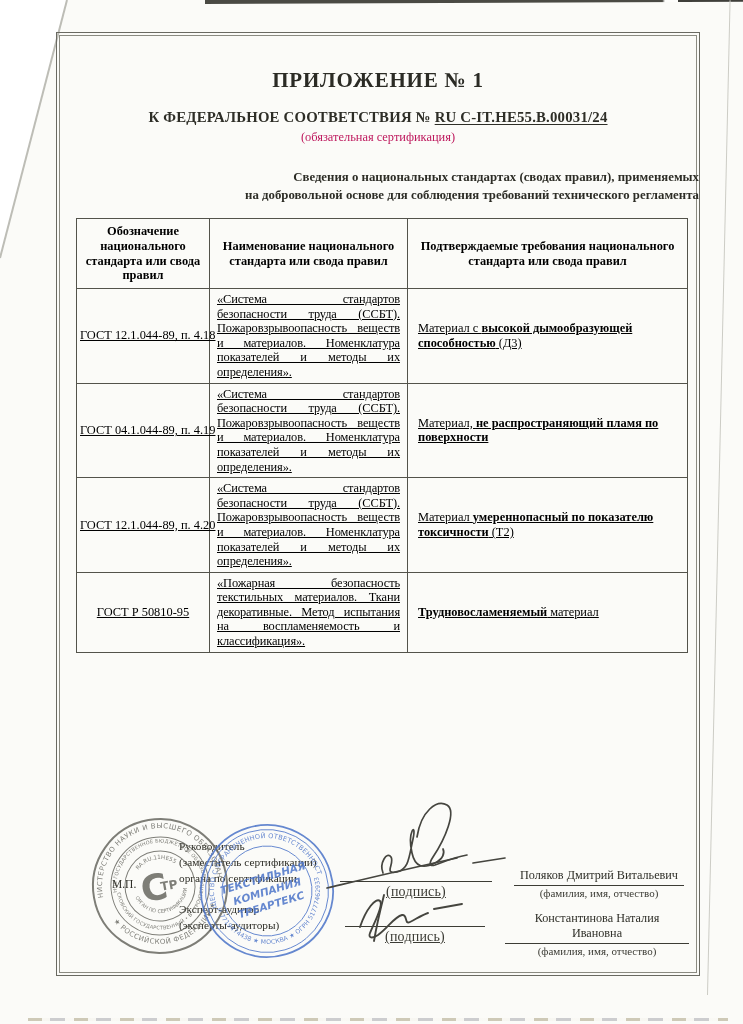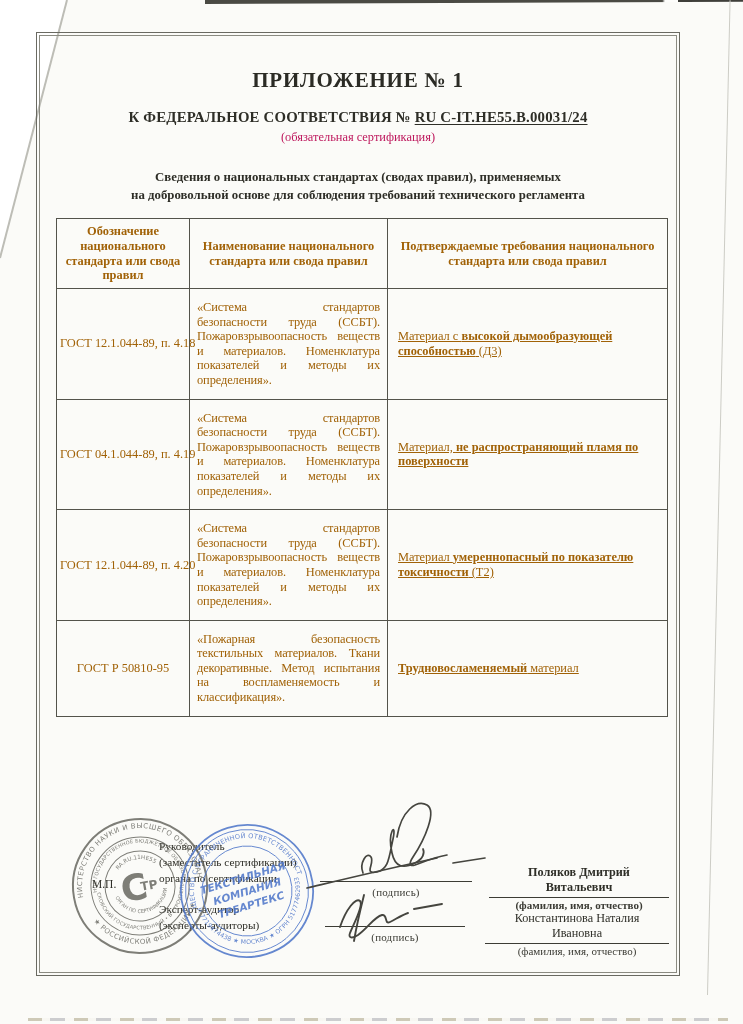--- a/index.html
+++ b/index.html
@@ -21,69 +21,69 @@
     border-left:1.5px solid #ccccc5;transform-origin:bottom left;transform:rotate(1.3deg);
   }
   .scan-bottom-speckle{
     position:absolute;left:28px;top:1018px;width:700px;height:3px;opacity:.65;
     background:repeating-linear-gradient(90deg,
       rgba(125,112,66,.55) 0 14px, rgba(215,208,185,.15) 14px 22px,
       rgba(92,94,108,.45) 22px 37px, rgba(230,224,205,.12) 37px 46px);
   }
   
   .frame{
-    position:absolute;left:36px;top:32px;width:642px;height:942px;
+    position:absolute;left:56px;top:32px;width:642px;height:942px;
     border:1.6px solid #6a6a62;
   }
   .frame::before{content:"";position:absolute;inset:2px;border:1px solid #8b8b82;pointer-events:none;}
   
   .title{
     position:absolute;top:35px;left:0;width:100%;text-align:center;
     font-size:21px;font-weight:bold;letter-spacing:.8px;color:#2b2b25;
   }
   .cert-line{
     position:absolute;top:76px;left:0;width:100%;text-align:center;
     font-size:14.8px;font-weight:bold;color:#2e2e27;letter-spacing:.2px;
   }
   .cert-line .cn{font-weight:bold;text-decoration:underline;text-underline-offset:2px;margin-top:28px;}
   .cert-note{
     position:absolute;top:97px;left:0;width:100%;text-align:center;
     font-size:12.4px;color:#be185d;
   }
   .intro{
-    position:absolute;top:136px;left:0;width:100%;text-align:center;
+    position:absolute;top:136px;left:0;width:100%;text-align:right;
     font-size:12.8px;font-weight:bold;line-height:17.5px;color:#2d2d26;
   }
   
   table.std{
     position:absolute;left:19px;top:185px;width:611px;
     border-collapse:collapse;table-layout:fixed;
   }
   table.std th, table.std td{
-    border:1.2px solid #53534b;font-size:12.4px;line-height:14.6px;color:#a16207;
+    border:1.2px solid #53534b;font-size:12.4px;line-height:14.6px;color:#000000;
   }
   table.std th{font-weight:bold;text-align:center;vertical-align:middle;padding:5px 8px;}
   tr.hdr{height:70px;}
   tr.r1{height:68px;} tr.r2{height:74px;} tr.r3{height:76px;} tr.r4{height:56px;}
-  td.c1{text-align:center;vertical-align:middle;padding:2px 3px;white-space:nowrap;font-size:12px;}
-  td.c2{text-align:justify;text-align-last:left;vertical-align:middle;padding:11px 7px;font-size:12.2px;letter-spacing:-0.1px;}
+  td.c1{text-align:center;vertical-align:middle;padding:2px 3px;white-space:nowrap;font-size:12px;text-decoration:underline;}
+  td.c2{text-align:justify;text-align-last:left;vertical-align:middle;padding:3px 7px;font-size:12.2px;letter-spacing:-0.1px;text-decoration:underline;}
   td.c3{text-align:left;vertical-align:middle;padding:4px 10px;text-decoration:underline;}
   td.c3 .bold{font-weight:bold;}
   
   .mp{position:absolute;left:55px;top:845px;font-size:11.5px;color:#2f2f28;z-index:2;}
   .roles1{position:absolute;left:122px;top:806px;font-size:11.3px;line-height:15.8px;color:#2f2f28;z-index:2;}
   .roles2{position:absolute;left:122px;top:869px;font-size:11.3px;line-height:15.8px;color:#2f2f28;z-index:2;}
   .sigline{position:absolute;border-top:1.1px solid #3c3c35;text-align:center;z-index:2;}
-  .sigline .cap{font-size:11px;color:#3c3c35;letter-spacing:.2px;}
+  .sigline .cap{font-size:14px;color:#3c3c35;letter-spacing:.2px;text-decoration:underline;}
   .sl1{left:283px;top:848px;width:152px;}
   .sl2{left:288px;top:893px;width:140px;}
   .nameblk{position:absolute;text-align:center;z-index:2;}
   .nameblk .nm{font-size:12.2px;color:#2e2e27;border-bottom:1.1px solid #3c3c35;padding:0 6px 2px 6px;display:inline-block;}
   .nameblk .cap{font-size:11px;color:#3c3c35;display:block;margin-top:1px;}
-  .nb1{left:452px;top:832px;width:180px;font-weight:bold;}
+  .nb1{left:452px;top:832px;width:180px;}
   .nb2{left:448px;top:878px;width:184px;}
   .sig1{position:absolute;left:268px;top:762px;z-index:4;}
   .sig2{position:absolute;left:293px;top:856px;z-index:4;}
   
   .stamp{position:absolute;z-index:3;}
   .stampL{left:33px;top:783px;opacity:.78;transform:rotate(-10deg);}
   .stampR{left:140px;top:788px;opacity:.85;transform:rotate(-17deg);}
   .stampL text{fill:#5b5b54;font-family:"DejaVu Sans",sans-serif;}
   .stampL circle{stroke:#5b5b54;fill:none;}
   .stampR text{fill:#4c74c9;font-family:"DejaVu Sans",sans-serif;}

